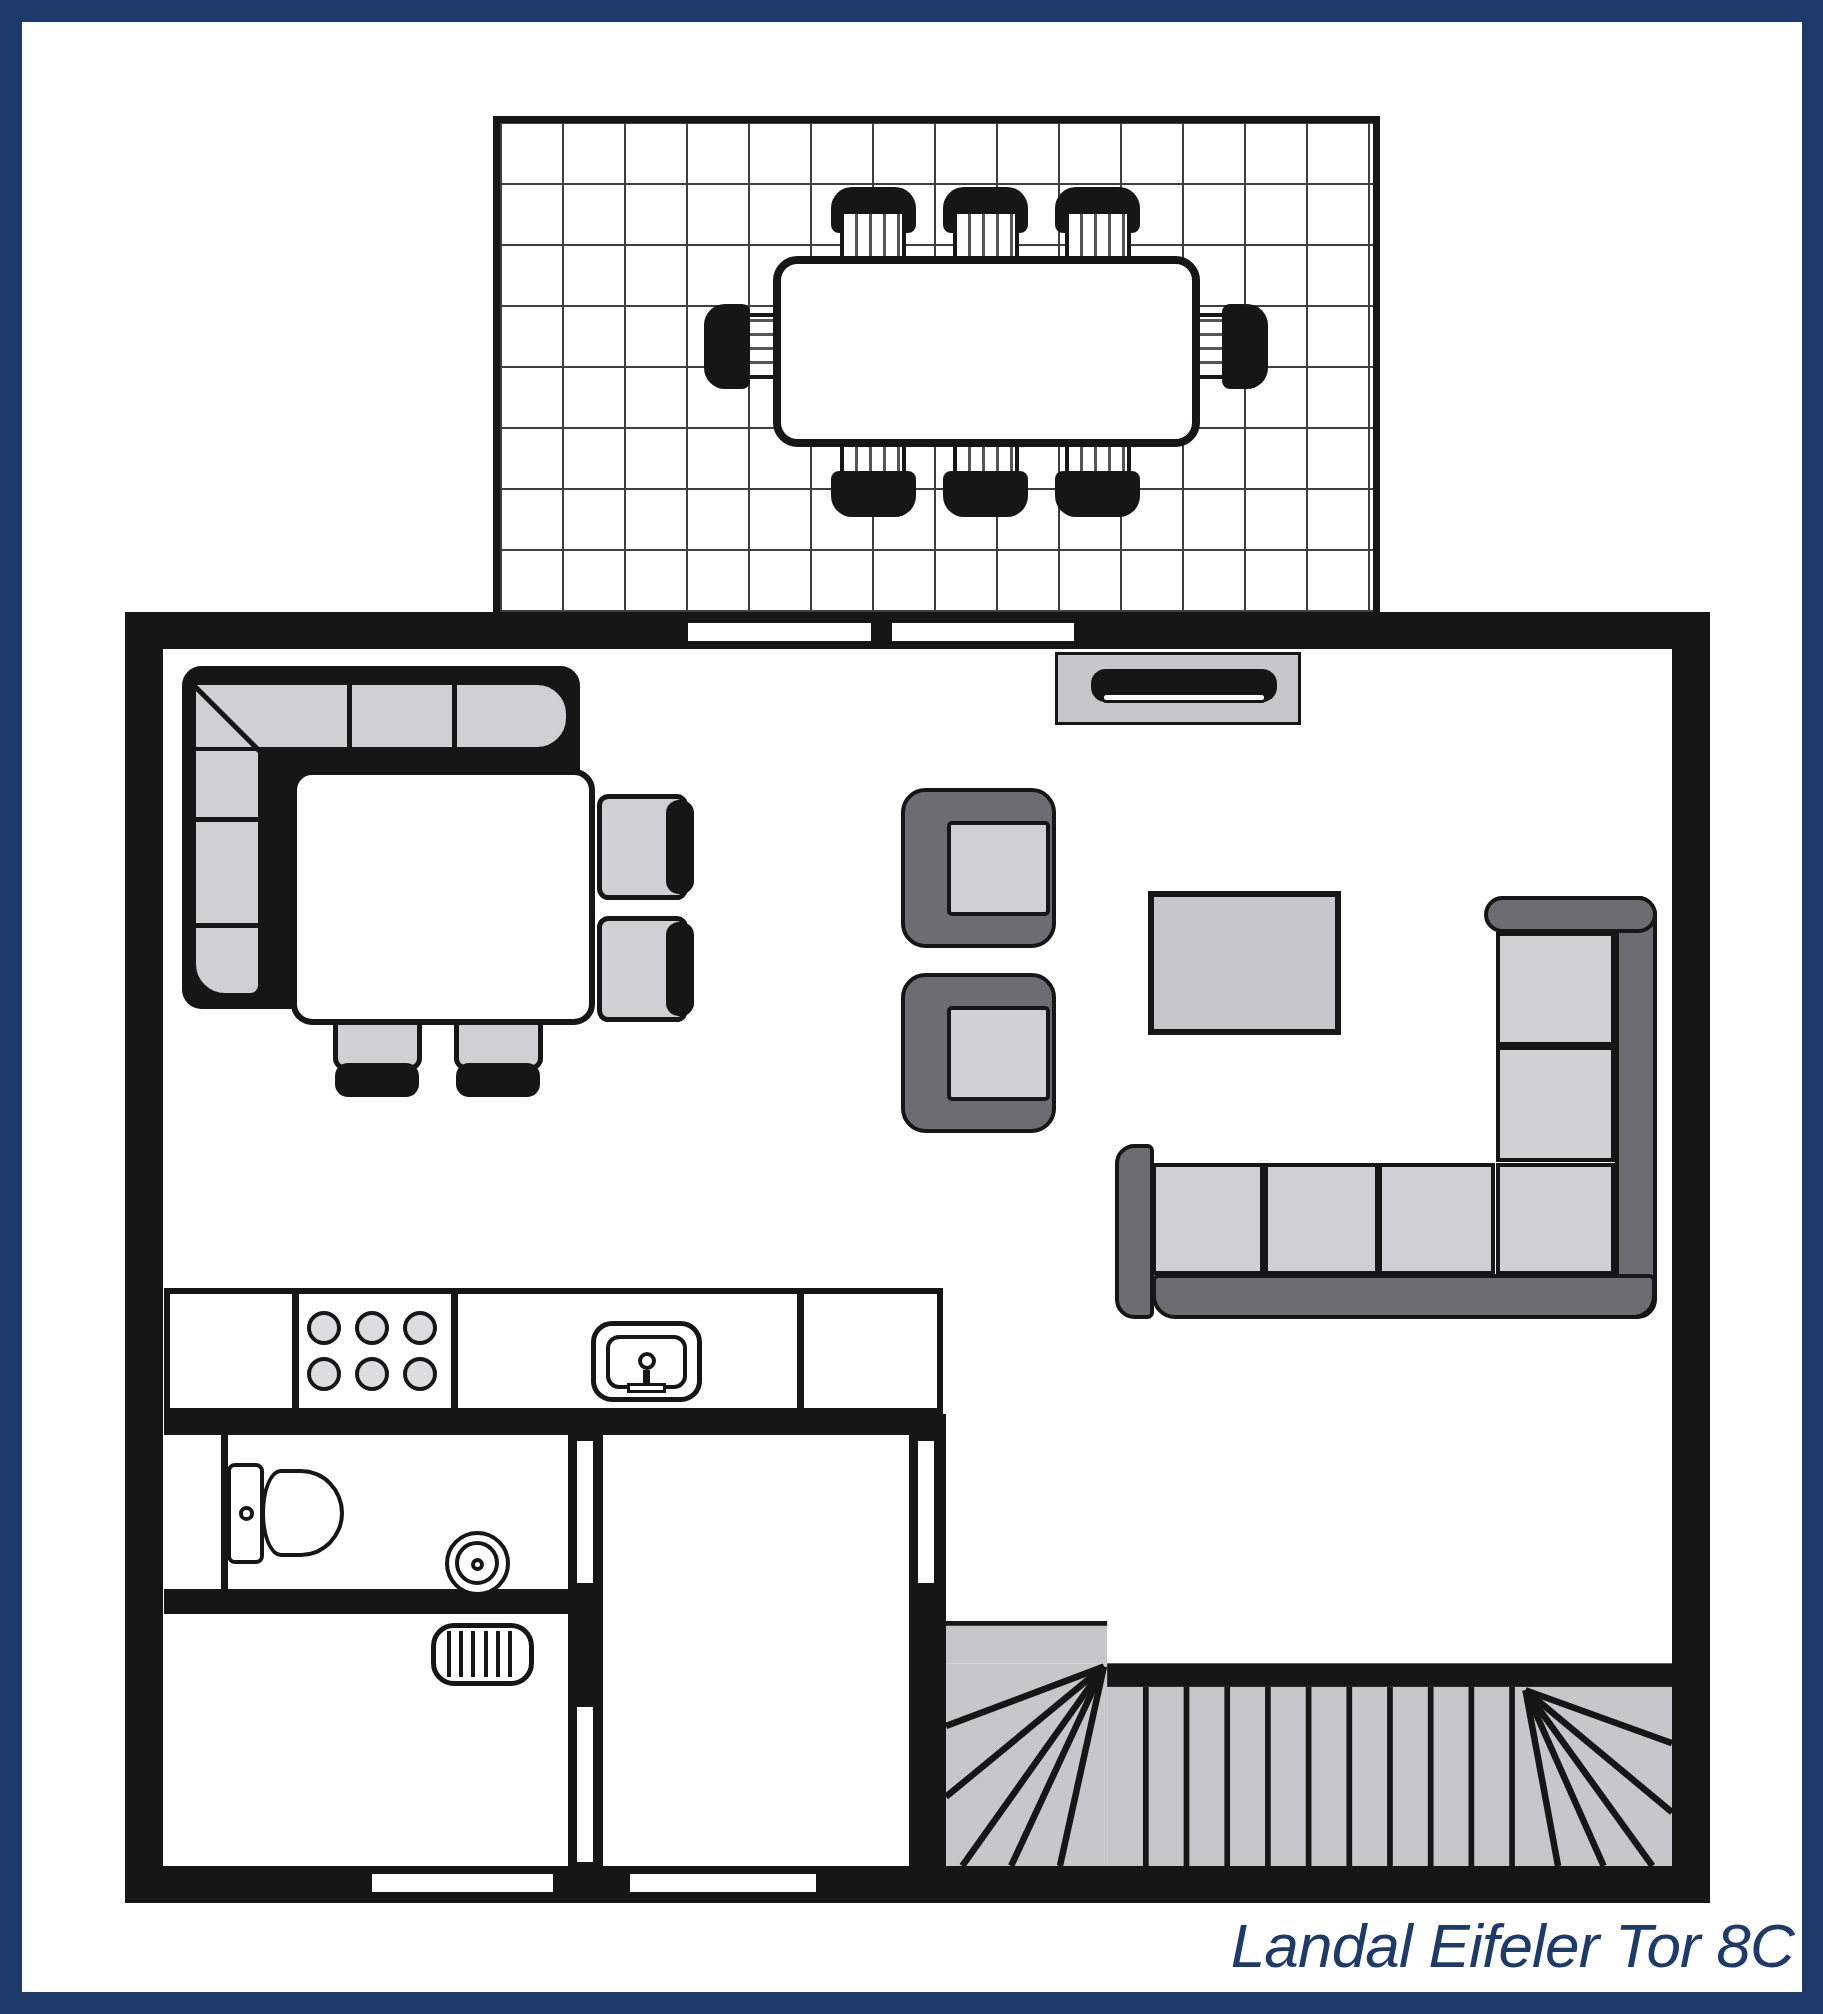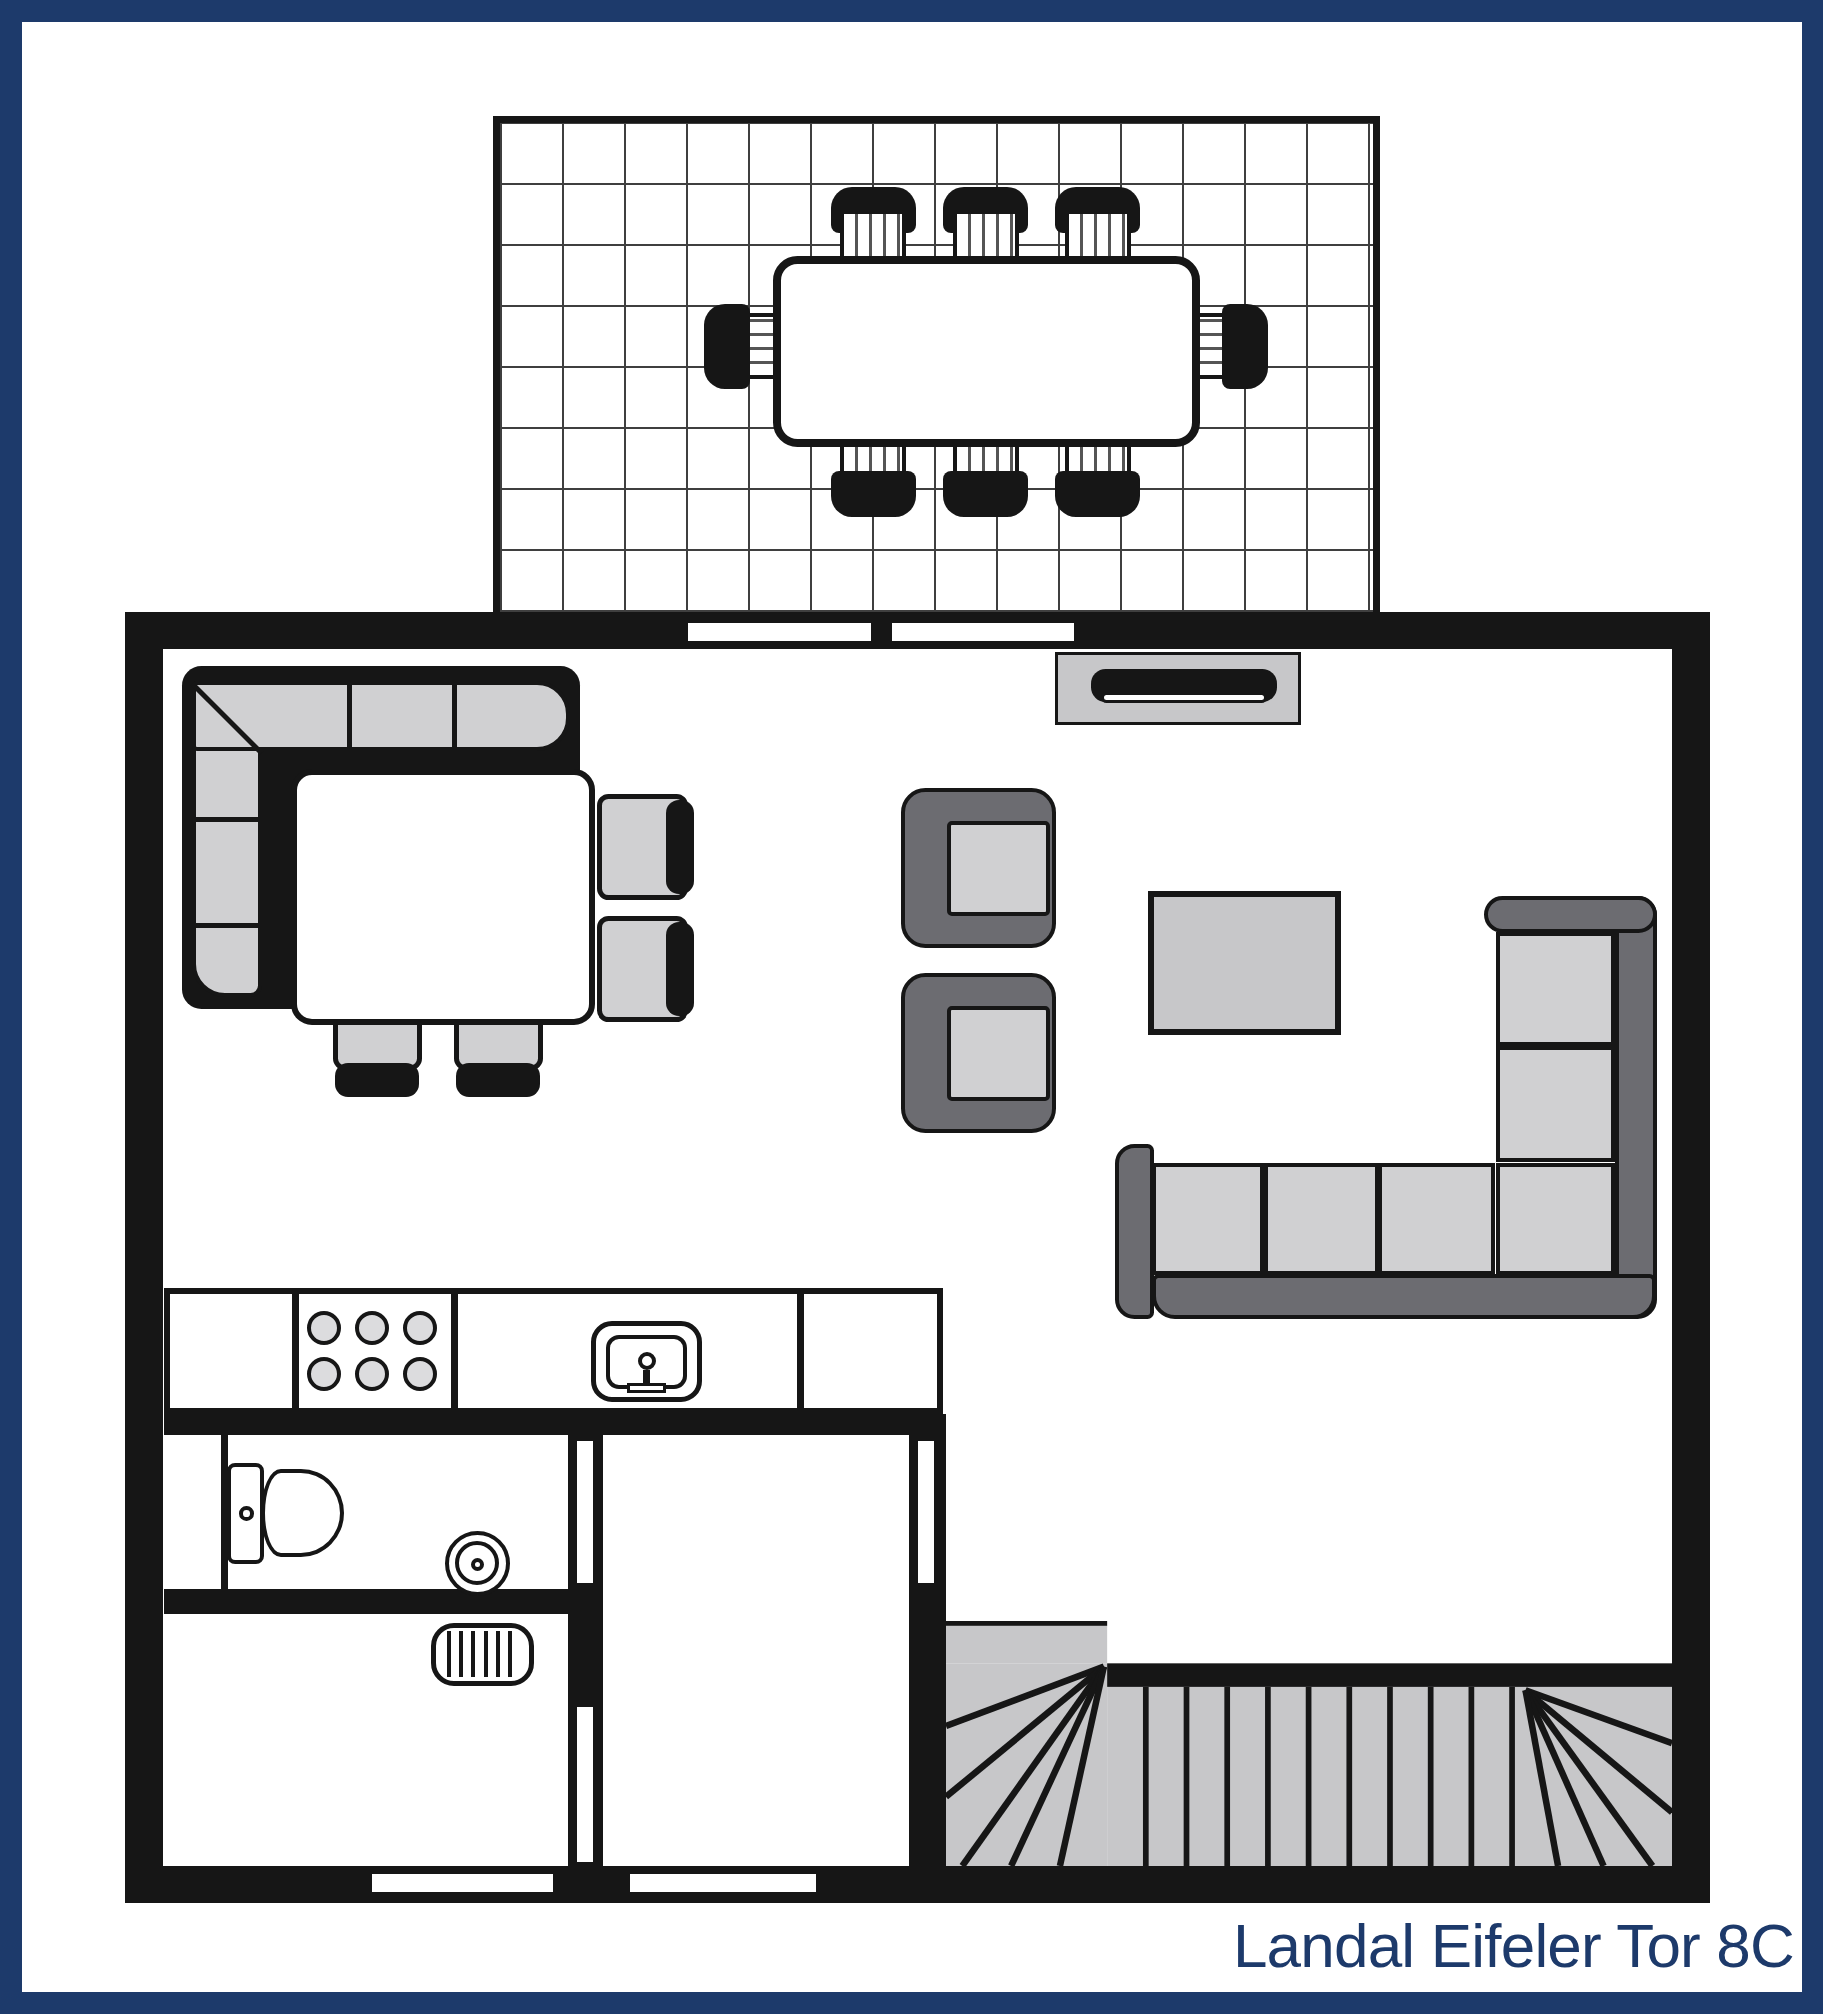--- a/index.html
+++ b/index.html
@@ -1,21 +1,21 @@
 <!DOCTYPE html>
 <html style="--c-navy: #1d3a6b; --c-wall: #161616; --c-light: #d0d0d2; --c-mid: #c7c7c9; --c-dark: #6c6c71; --c-grid: #3f3f3f; --c-burner: #dcdcde; --c-white: #ffffff;font-size:13px"><head>
 <meta charset="utf-8">
 <style>
   :root{
     --c-navy:#1d3a6b; --c-wall:#161616; --c-light:#d0d0d2; --c-mid:#c7c7c9;
     --c-dark:#6c6c71; --c-grid:#3f3f3f; --c-burner:#dcdcde; --c-white:#ffffff;
   }
   html,body{margin:0;padding:0;background:#fff;}
   #page{position:relative;width:1824px;height:2014px;background:var(--c-white);
-        font-family:"Liberation Sans", sans-serif;overflow:hidden;}
+        font-family:"Liberation Sans", sans-serif;overflow:hidden;font-style:italic;}
   .box{position:absolute;box-sizing:border-box;}
   .wallbg{background:var(--c-wall);}
   .whitebg{background:var(--c-white);}
   .lightbg{background:var(--c-light);}
   .midbg{background:var(--c-mid);}
   .darkbg{background:var(--c-dark);}
   .ol4{border:3.3px solid var(--c-wall);}
   .ol5{border:4.1px solid var(--c-wall);}
   .ol6{border:4.9px solid var(--c-wall);}
   .ol7{border:5.7px solid var(--c-wall);}

